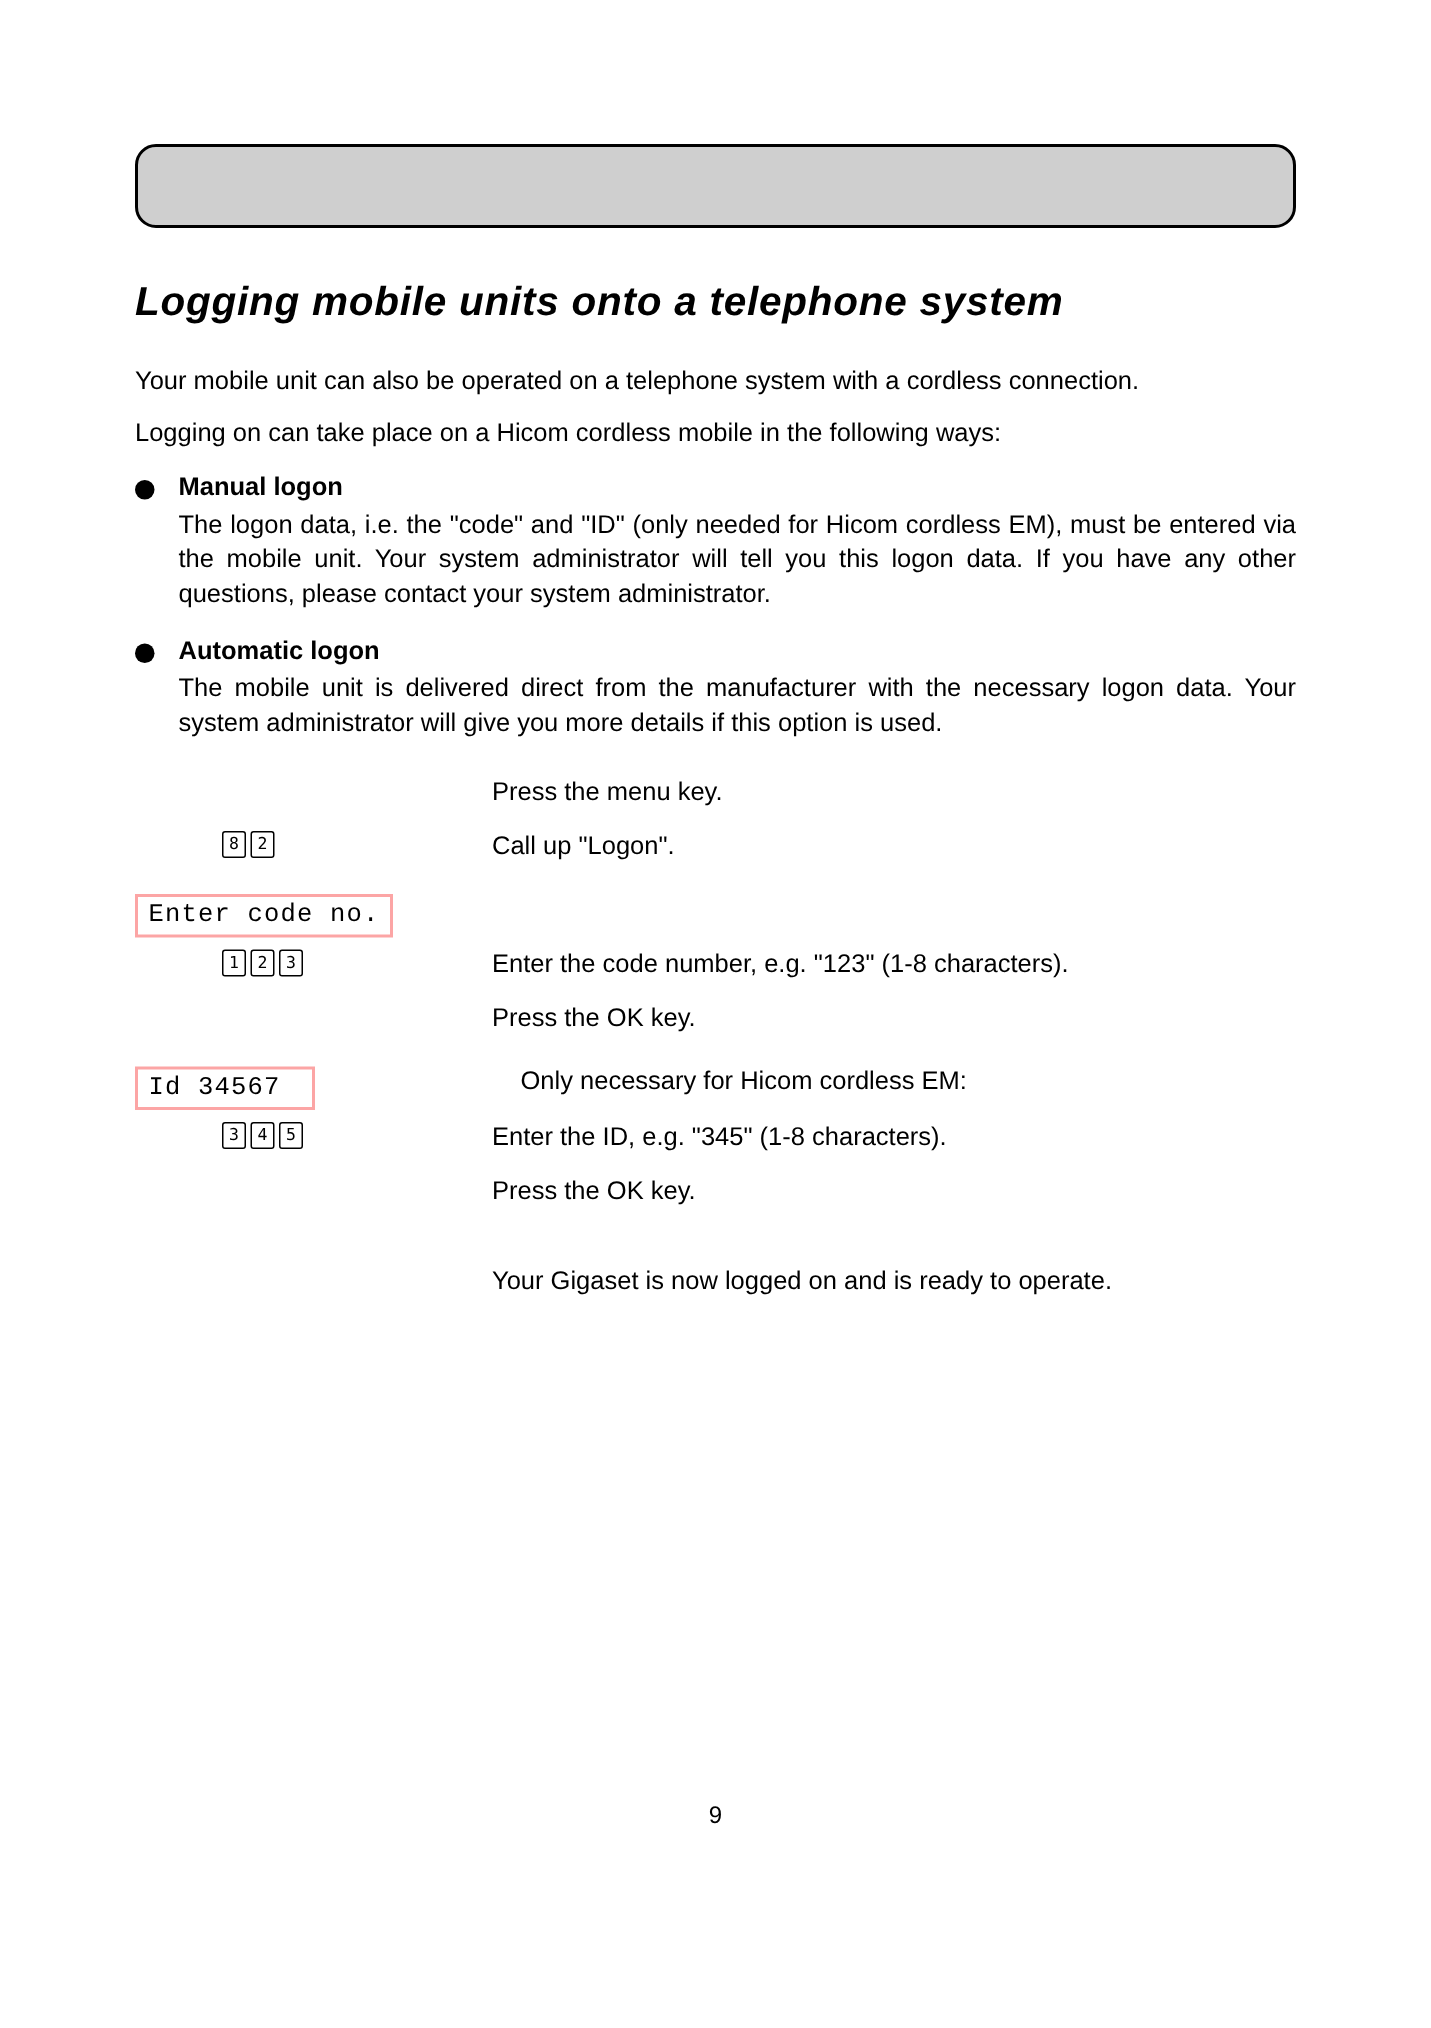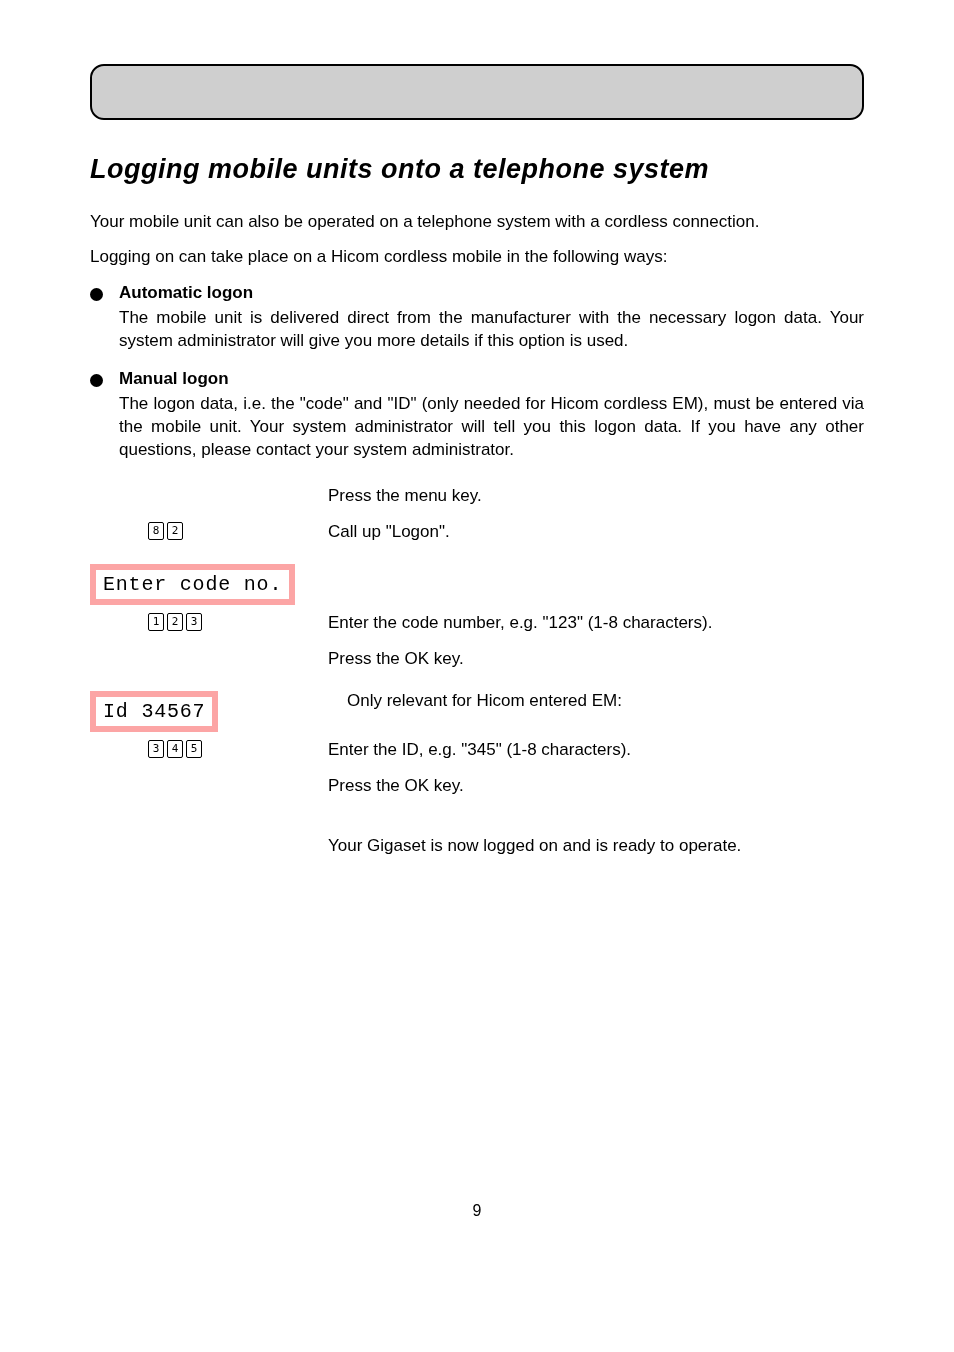--- a/index.html
+++ b/index.html
@@ -1,17 +1,17 @@
 <!DOCTYPE html>
 <html><head>
 <meta charset="utf-8">
 <style>
   * { box-sizing: border-box; margin: 0; padding: 0; }
   html, body { width: 954px; height: 1352px; background: #fff; font-family: Arial, Helvetica, sans-serif; color: #000; }
-  .page { width: 954px; height: 1248px; position: relative; padding: 64px 90px 40px 90px; }
+  .page { width: 954px; height: 1248px; position: relative; padding: 96px 90px 40px 90px; }
   .header-box {
     border: 2px solid #000;
     border-radius: 14px;
     height: 56px;
     background: #cfcfcf;
     margin: 0 0 34px 0;
   }
   .h1 {
     font-family: Verdana, Arial, sans-serif;
     font-style: italic;
@@ -40,22 +40,22 @@
   .left-col { width: 220px; flex: 0 0 220px; display: flex; align-items: center; justify-content: flex-start; }
   .right-col { flex: 1; font-size: 17px; padding-left: 18px; }
   .left-spacer { width: 58px; flex: 0 0 58px; }
   .keys { display: flex; gap: 3px; }
   .key {
     width: 16px; height: 18px; border: 1px solid #000; border-radius: 2px;
     display: flex; align-items: center; justify-content: center;
     font-size: 11px; font-family: monospace; line-height: 1;
   }
   .display-box {
-    border: 6px solid #fca5a5; padding: 3px 7px;
-    font-family: "Courier New", monospace; font-size: 20px; letter-spacing: 0.8px;
+    border: 2px solid #fca5a5; padding: 3px 7px;
+    font-family: "Courier New", monospace; font-size: 17px; letter-spacing: 0.8px;
     display: inline-block; min-width: 140px;
   }
   .page-num {
     position: absolute; bottom: 28px; left: 0; right: 0; text-align: center;
     font-size: 16px;
   }
 </style>
 </head>
 <body>
 
@@ -66,29 +66,29 @@
 
   <div class="h1">Logging mobile units onto a telephone system</div>
 
   <p class="para">Your mobile unit can also be operated on a telephone system with a cordless connection.</p>
   <p class="para" style="margin-top:10px;">Logging on can take place on a Hicom cordless mobile in the following ways:</p>
 
   <div class="bullets">
     <div class="bullet-row">
       <div class="bullet-dot"></div>
       <div class="bullet-body">
-        <div class="bullet-head">Automatic logon</div>
-        <div class="bullet-text">The mobile unit is delivered direct from the manufacturer with the necessary logon data. Your system administrator will give you more details if this option is used.</div>
+        <div class="bullet-head">Manual logon</div>
+        <div class="bullet-text">The logon data, i.e. the "code" and "ID" (only needed for Hicom cordless EM), must be entered via the mobile unit. Your system administrator will tell you this logon data. If you have any other questions, please contact your system administrator.</div>
       </div>
     </div>
     <div class="bullet-row">
       <div class="bullet-dot"></div>
       <div class="bullet-body">
-        <div class="bullet-head">Manual logon</div>
-        <div class="bullet-text">The logon data, i.e. the "code" and "ID" (only needed for Hicom cordless EM), must be entered via the mobile unit. Your system administrator will tell you this logon data. If you have any other questions, please contact your system administrator.</div>
+        <div class="bullet-head">Automatic logon</div>
+        <div class="bullet-text">The mobile unit is delivered direct from the manufacturer with the necessary logon data. Your system administrator will give you more details if this option is used.</div>
       </div>
     </div>
   </div>
 
   <div class="steps">
 
     <div class="step-line">
       <div class="left-col"></div>
       <div class="right-col">Press the menu key.</div>
     </div>
@@ -125,21 +125,21 @@
 
     <div class="step-line">
       <div class="left-col"></div>
       <div class="right-col">Press the OK key.</div>
     </div>
 
     <div class="step-line" style="margin-top:14px;gap:19px;">
       <div class="left-col">
         <div class="display-box" style="min-width:120px;">Id 34567</div>
       </div>
-      <div class="right-col">Only relevant for Hicom entered EM:</div>
+      <div class="right-col">Only necessary for Hicom cordless EM:</div>
     </div>
 
     <div class="step-line">
       <div class="left-col">
         <div class="left-spacer"></div>
         <div class="keys">
           <div class="key">3</div>
           <div class="key">4</div>
           <div class="key">5</div>
         </div>

